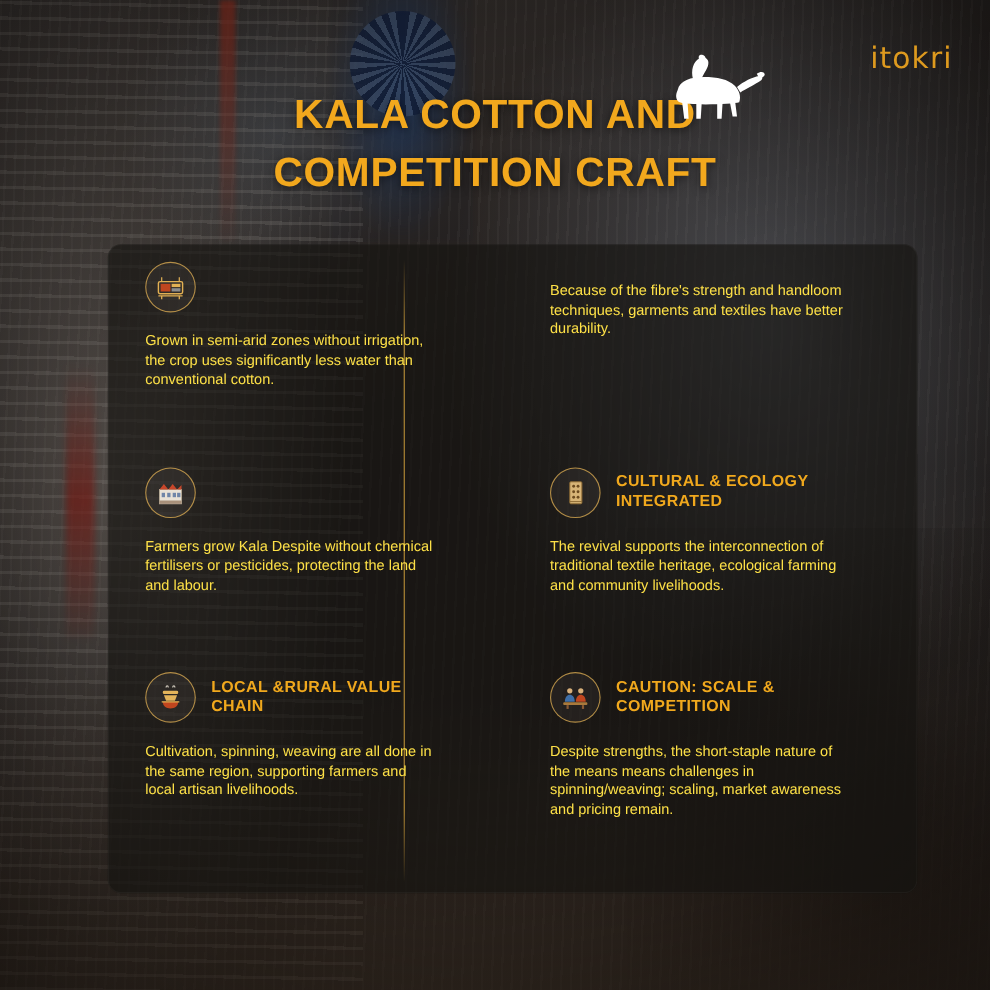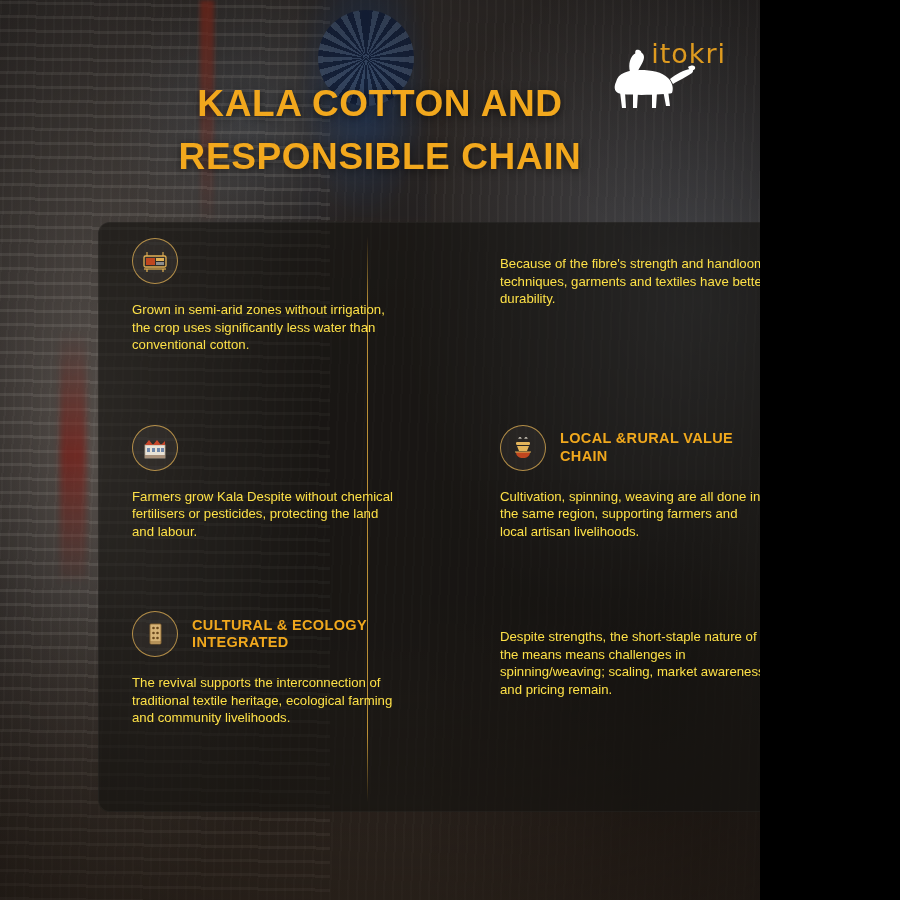--- a/index.html
+++ b/index.html
@@ -5,21 +5,21 @@
   html, body {
     margin: 0;
     padding: 0;
     background: #000;
   }
   body {
     font-family: "Liberation Sans", sans-serif;
   }
   .canvas {
     position: relative;
-    width: 760px;
+    width: 900px;
     height: 900px;
     overflow: hidden;
     background: #2a2522;
   }
 
   
   .bg {
     position: absolute;
     inset: 0;
     background:
@@ -234,21 +234,21 @@
     <div class="bg-dark-right"></div>
     <div class="bg-warmbottom"></div>
   </div>
   <div class="scrim"></div>
   <div class="vignette"></div>
 
   <div class="logo">itokri</div>
 
   <div class="title">
     <span class="l1">KALA COTTON AND</span>
-    <span class="l2">RESPONSIBLE CHAIN</span>
+    <span class="l2">COMPETITION CRAFT</span>
   </div>
 
   <svg class="motif" viewBox="0 0 96 62">
     <g fill="#ffffff">
       <path d="M20 44 L22 60 L26 60 L25 44 Z"></path>
       <path d="M33 44 L33 60 L37 60 L38 44 Z"></path>
       <path d="M52 44 L52 60 L56 60 L57 44 Z"></path>
       <path d="M63 42 L66 58 L70 58 L68 42 Z"></path>
       <path d="M16 34 C18 25 28 22 40 22 C52 22 62 24 68 30 C72 34 74 40 72 45 C66 47 24 48 18 45 C14 43 14 38 16 34 Z"></path>
       <path d="M30 24 C28 16 30 8 36 5 C40 3 44 5 44 9 C44 14 40 18 38 23 Z"></path>
@@ -294,53 +294,67 @@
             <rect x="11" y="14" width="3" height="4" fill="#6f86a8"></rect>
             <rect x="16" y="14" width="3" height="4" fill="#6f86a8"></rect>
             <rect x="20" y="14" width="3" height="4" fill="#6f86a8"></rect>
             <rect x="4" y="21" width="20" height="3" fill="#a8907a"></rect>
           </svg>
         </span>
       </div>
       <div class="card-body">Farmers grow Kala Despite without chemical fertilisers or pesticides, protecting the land and labour.</div>
     </div>
 
-    <div class="card left">
-      <div class="card-head">
-        <span class="badge">
-          <svg width="28" height="28" viewBox="0 0 28 28">
-            <path d="M10 5 C10 3 12 3 12 5 M16 5 C16 3 18 3 18 5" stroke="#cfc8bb" stroke-width="1.1" fill="none"></path>
-            <rect x="7" y="8" width="14" height="3" rx="1.2" fill="#e3b45a"></rect>
-            <path d="M8 12 H20 L18 17 H10 Z" fill="#e3b45a"></path>
-            <path d="M7 18 C7 22 10 24 14 24 C18 24 21 22 21 18 Z" fill="#c0461f"></path>
-            <path d="M6 18 H22" stroke="#e2b053" stroke-width="1.2"></path>
-          </svg>
-        </span>
-        <span class="card-title">LOCAL &amp;RURAL VALUE CHAIN</span>
-      </div>
-      <div class="card-body">Cultivation, spinning, weaving are all done in the same region, supporting farmers and local artisan livelihoods.</div>
-    </div>
-
     <div class="card right">
       <div class="card-head">
         <span class="badge">
           <svg width="28" height="28" viewBox="0 0 28 28">
             <rect x="9" y="4" width="11" height="20" rx="1" fill="#d7b477" stroke="#8c6a34" stroke-width=".9"></rect>
             <circle cx="12.5" cy="8" r="1.3" fill="#6b4a1f"></circle>
             <circle cx="16.5" cy="8" r="1.3" fill="#6b4a1f"></circle>
             <circle cx="12.5" cy="13" r="1.3" fill="#6b4a1f"></circle>
             <circle cx="16.5" cy="13" r="1.3" fill="#6b4a1f"></circle>
             <circle cx="12.5" cy="18" r="1.3" fill="#6b4a1f"></circle>
             <circle cx="16.5" cy="18" r="1.3" fill="#6b4a1f"></circle>
             <path d="M9 22 H20" stroke="#8c6a34" stroke-width=".9"></path>
           </svg>
         </span>
         <span class="card-title">CULTURAL &amp; ECOLOGY INTEGRATED</span>
       </div>
       <div class="card-body">The revival supports the interconnection of traditional textile heritage, ecological farming and community livelihoods.</div>
     </div>
 
+    <div class="card left">
+      <div class="card-head">
+        <span class="badge">
+          <svg width="28" height="28" viewBox="0 0 28 28">
+            <path d="M10 5 C10 3 12 3 12 5 M16 5 C16 3 18 3 18 5" stroke="#cfc8bb" stroke-width="1.1" fill="none"></path>
+            <rect x="7" y="8" width="14" height="3" rx="1.2" fill="#e3b45a"></rect>
+            <path d="M8 12 H20 L18 17 H10 Z" fill="#e3b45a"></path>
+            <path d="M7 18 C7 22 10 24 14 24 C18 24 21 22 21 18 Z" fill="#c0461f"></path>
+            <path d="M6 18 H22" stroke="#e2b053" stroke-width="1.2"></path>
+          </svg>
+        </span>
+        <span class="card-title">LOCAL &amp;RURAL VALUE CHAIN</span>
+      </div>
+      <div class="card-body">Cultivation, spinning, weaving are all done in the same region, supporting farmers and local artisan livelihoods.</div>
+    </div>
+
     <div class="card right">
+      <div class="card-head">
+        <span class="badge">
+          <svg width="28" height="28" viewBox="0 0 28 28">
+            <circle cx="9" cy="8" r="2.4" fill="#d9b07a"></circle>
+            <circle cx="19" cy="8" r="2.4" fill="#d9b07a"></circle>
+            <path d="M4.5 18 C4.5 13.5 6.7 11.5 9 11.5 C11.3 11.5 13.5 13.5 13.5 18 Z" fill="#3f6fa8"></path>
+            <path d="M14.5 18 C14.5 13.5 16.7 11.5 19 11.5 C21.3 11.5 23.5 13.5 23.5 18 Z" fill="#c0461f"></path>
+            <rect x="3" y="18.5" width="22" height="2.4" rx="1" fill="#a8793c"></rect>
+            <rect x="6" y="21" width="2" height="3.5" fill="#8a5a33"></rect>
+            <rect x="20" y="21" width="2" height="3.5" fill="#8a5a33"></rect>
+          </svg>
+        </span>
+        <span class="card-title">CAUTION: SCALE &amp; COMPETITION</span>
+      </div>
       <div class="card-body">Despite strengths, the short-staple nature of the means means challenges in spinning/weaving; scaling, market awareness and pricing remain.</div>
     </div>
 
   </div>
 </div>
 
 </body></html>

